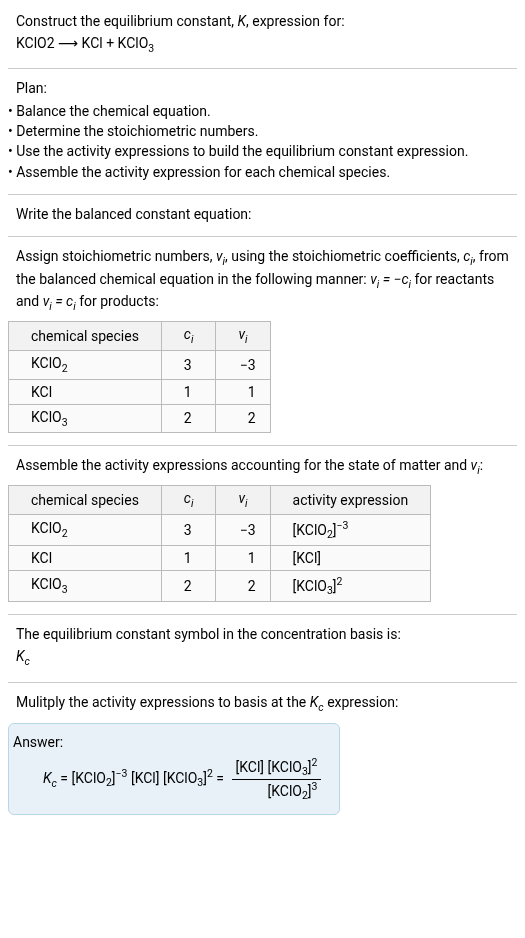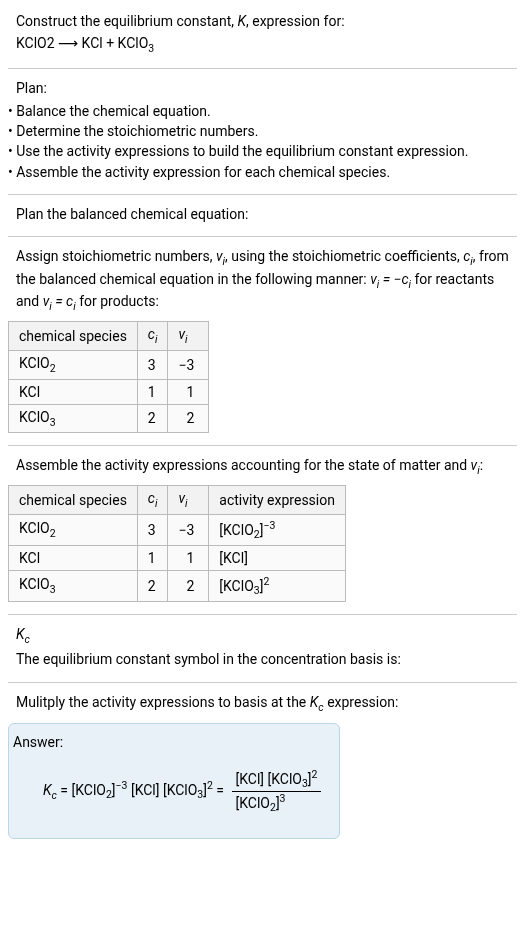--- a/index.html
+++ b/index.html
@@ -39,21 +39,21 @@
   .math-i { font-style: italic; }
   sub { font-size: 0.75em; vertical-align: sub; }
   sup { font-size: 0.75em; vertical-align: super; }
 
   table.t {
     border-collapse: collapse;
     margin-top: 6px;
   }
   table.t th, table.t td {
     border: 1px solid #bbb;
-    padding: 4px 10px;
+    padding: 4px 22px;
     font-size: 14px;
     text-align: left;
     font-weight: normal;
     background: #fafafa;
   }
   table.t th {
     background: #f2f2f2;
   }
   table.t td.center, table.t th.center { text-align: left; }
   table.t td.right, table.t th.right { text-align: right; padding-right:14px;}
@@ -64,23 +64,23 @@
     border: 1px solid #b9d6e6;
     border-radius: 6px;
     padding: 10px 14px 12px 4px;
     margin-top: 6px;
   }
   .answer-label{
     margin-bottom:6px;
   }
   .frac {
     display: inline-block;
-    text-align: left;
+    text-align: right;
     vertical-align: middle;
-    margin: 12px 4px;
+    margin: 0 4px;
   }
   .frac .num {
     display: block;
     border-bottom: 1px solid #000;
     padding: 0 4px;
   }
   .frac .den {
     display: block;
     padding: 0 4px;
   }
@@ -108,21 +108,21 @@
     <li>Balance the chemical equation.</li>
     <li>Determine the stoichiometric numbers.</li>
     <li>Use the activity expressions to build the equilibrium constant expression.</li>
     <li>Assemble the activity expression for each chemical species.</li>
   </ul>
 </div>
 
 <hr class="rule">
 
 <div class="section">
-  <p>Plan the balanced chemical equation:</p>
+  <p>Write the balanced constant equation:</p>
 </div>
 
 <hr class="rule">
 
 <div class="section">
   <p>
     <span>Assign stoichiometric numbers, </span><span class="math-i">ν<sub>i</sub></span><span>, using the stoichiometric coefficients, </span><span class="math-i">c<sub>i</sub></span><span>, from the balanced chemical equation in the following manner: </span><span class="math-i">ν<sub>i</sub> = −c<sub>i</sub></span><span> for reactants and </span><span class="math-i">ν<sub>i</sub> = c<sub>i</sub></span><span> for products:</span>
   </p>
 
   <table class="t">
@@ -184,22 +184,22 @@
       <td class="right">2</td>
       <td>[KClO<sub>3</sub>]<sup>2</sup></td>
     </tr>
   </tbody>
     </table>
 </div>
 
 <hr class="rule">
 
 <div class="section">
+  <p>The equilibrium constant symbol in the concentration basis is:</p>
   <p><span class="math-i">K<sub>c</sub></span></p>
-  <p>The equilibrium constant symbol in the concentration basis is:</p>
 </div>
 
 <hr class="rule">
 
 <div class="section">
   <p>
     <span>Mulitply the activity expressions to basis at the </span><span class="math-i">K<sub>c</sub></span><span> expression:</span>
   </p>
 
   <div class="answer-box">

